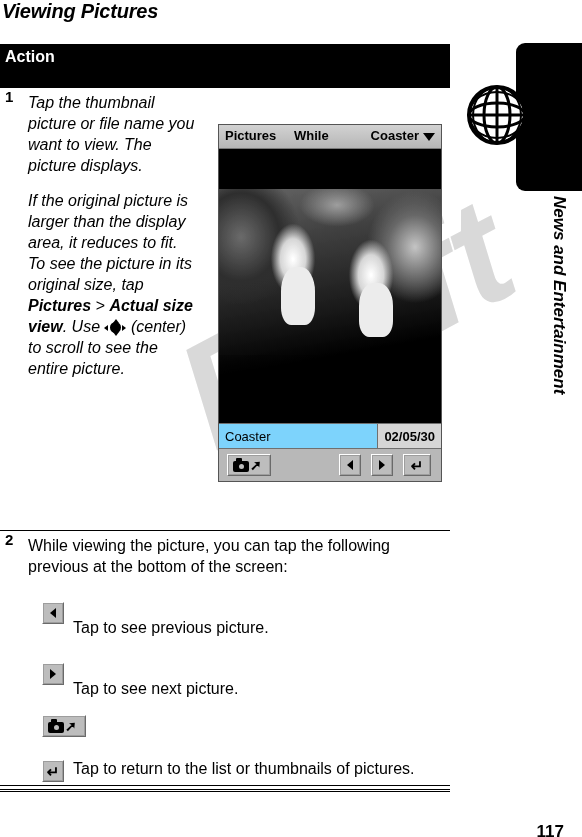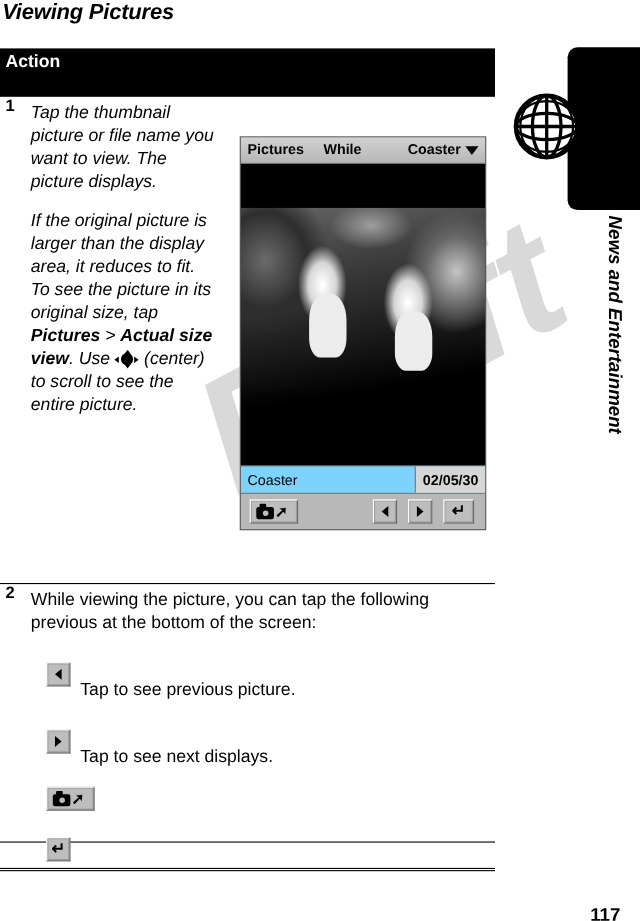--- a/index.html
+++ b/index.html
@@ -450,21 +450,21 @@
         </span>
         <span class="lbl">Tap to see previous picture.</span>
       </div>
 
       <div class="btn-line">
         <span class="icon-slot">
           <span class="skbtn small">
             <span class="g-right"></span>
           </span>
         </span>
-        <span class="lbl">Tap to see next displays.</span>
+        <span class="lbl">Tap to see next picture.</span>
       </div>
 
       <div class="btn-line">
         <span class="icon-slot">
           <span class="skbtn wide">
             <span class="g-camera">
               <span class="bump"></span>
                 <span class="body"></span>
                 <span class="lens"></span>
                 <span class="arrow">➚</span>
@@ -472,20 +472,21 @@
           </span>
         </span>
       </div>
 
       <div class="btn-line wraps">
         <span class="icon-slot">
           <span class="skbtn small">
             <span class="g-return">↵</span>
           </span>
         </span>
+        <span class="lbl">Tap to return to the list or thumbnails of pictures.</span>
       </div>
     </div>
   </div>
 
 </div>
 
 <div id="footer-rule"></div>
 <div id="page-number">117</div>
 
 </body></html>

